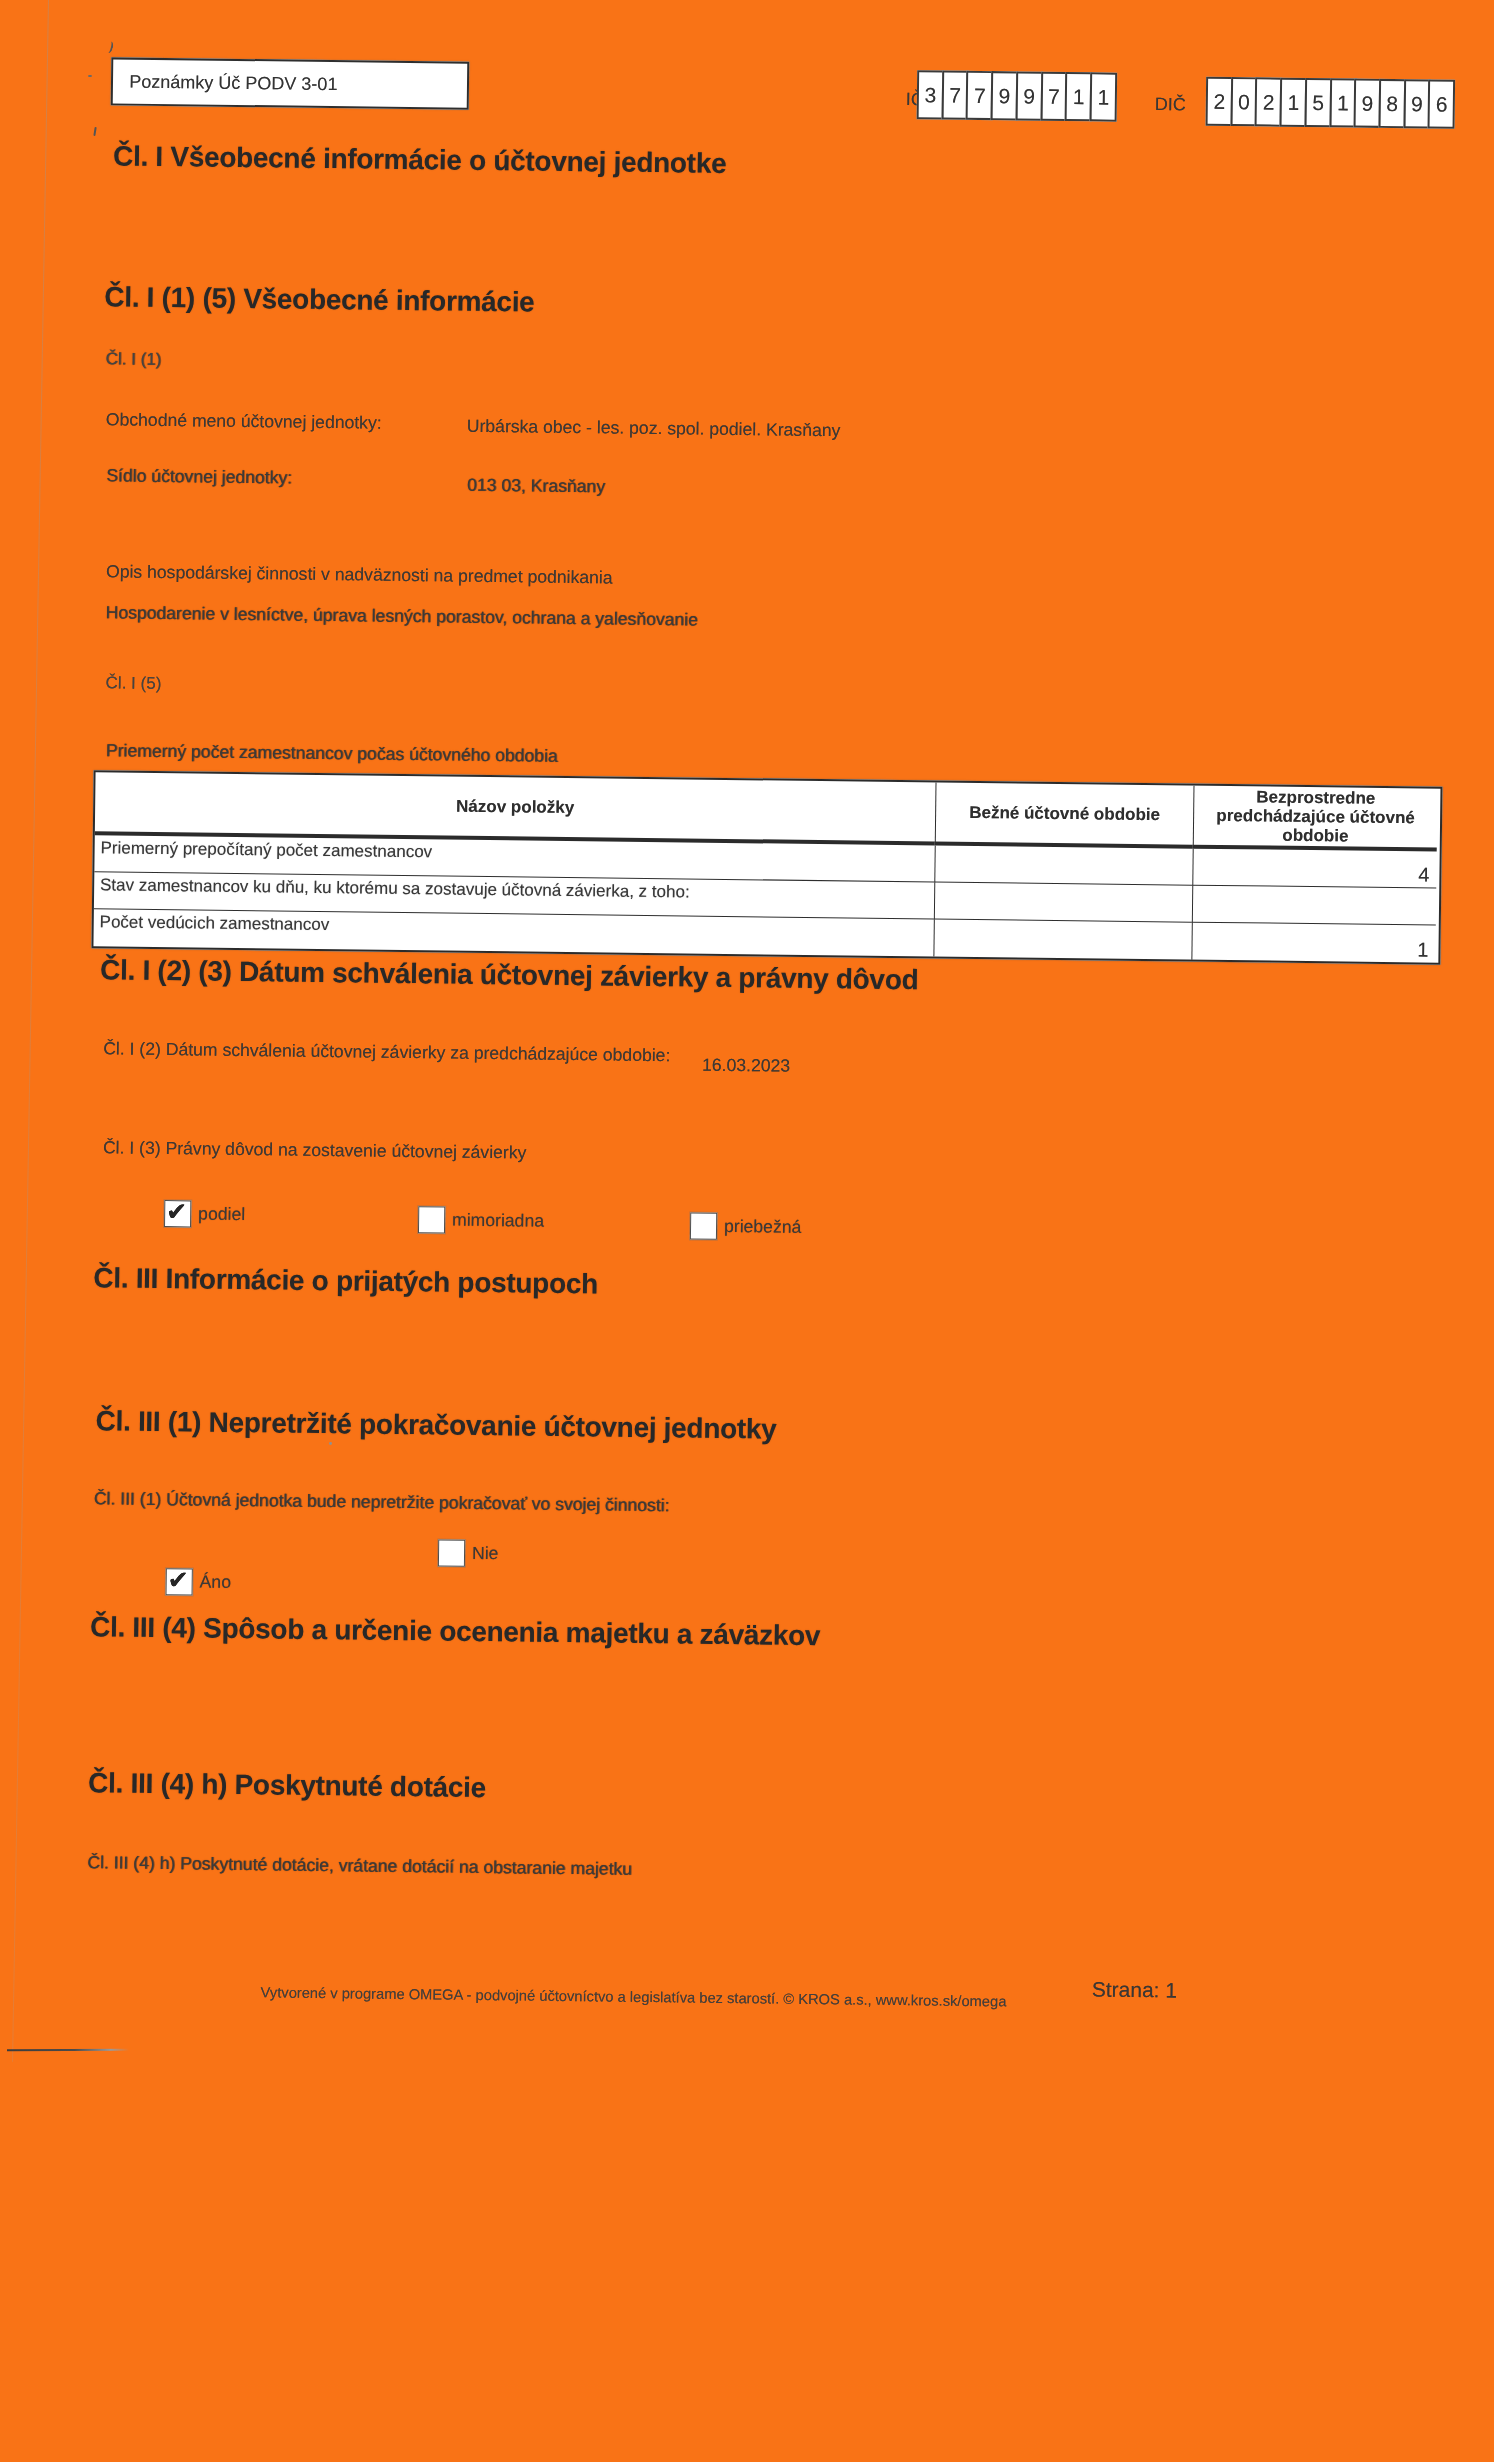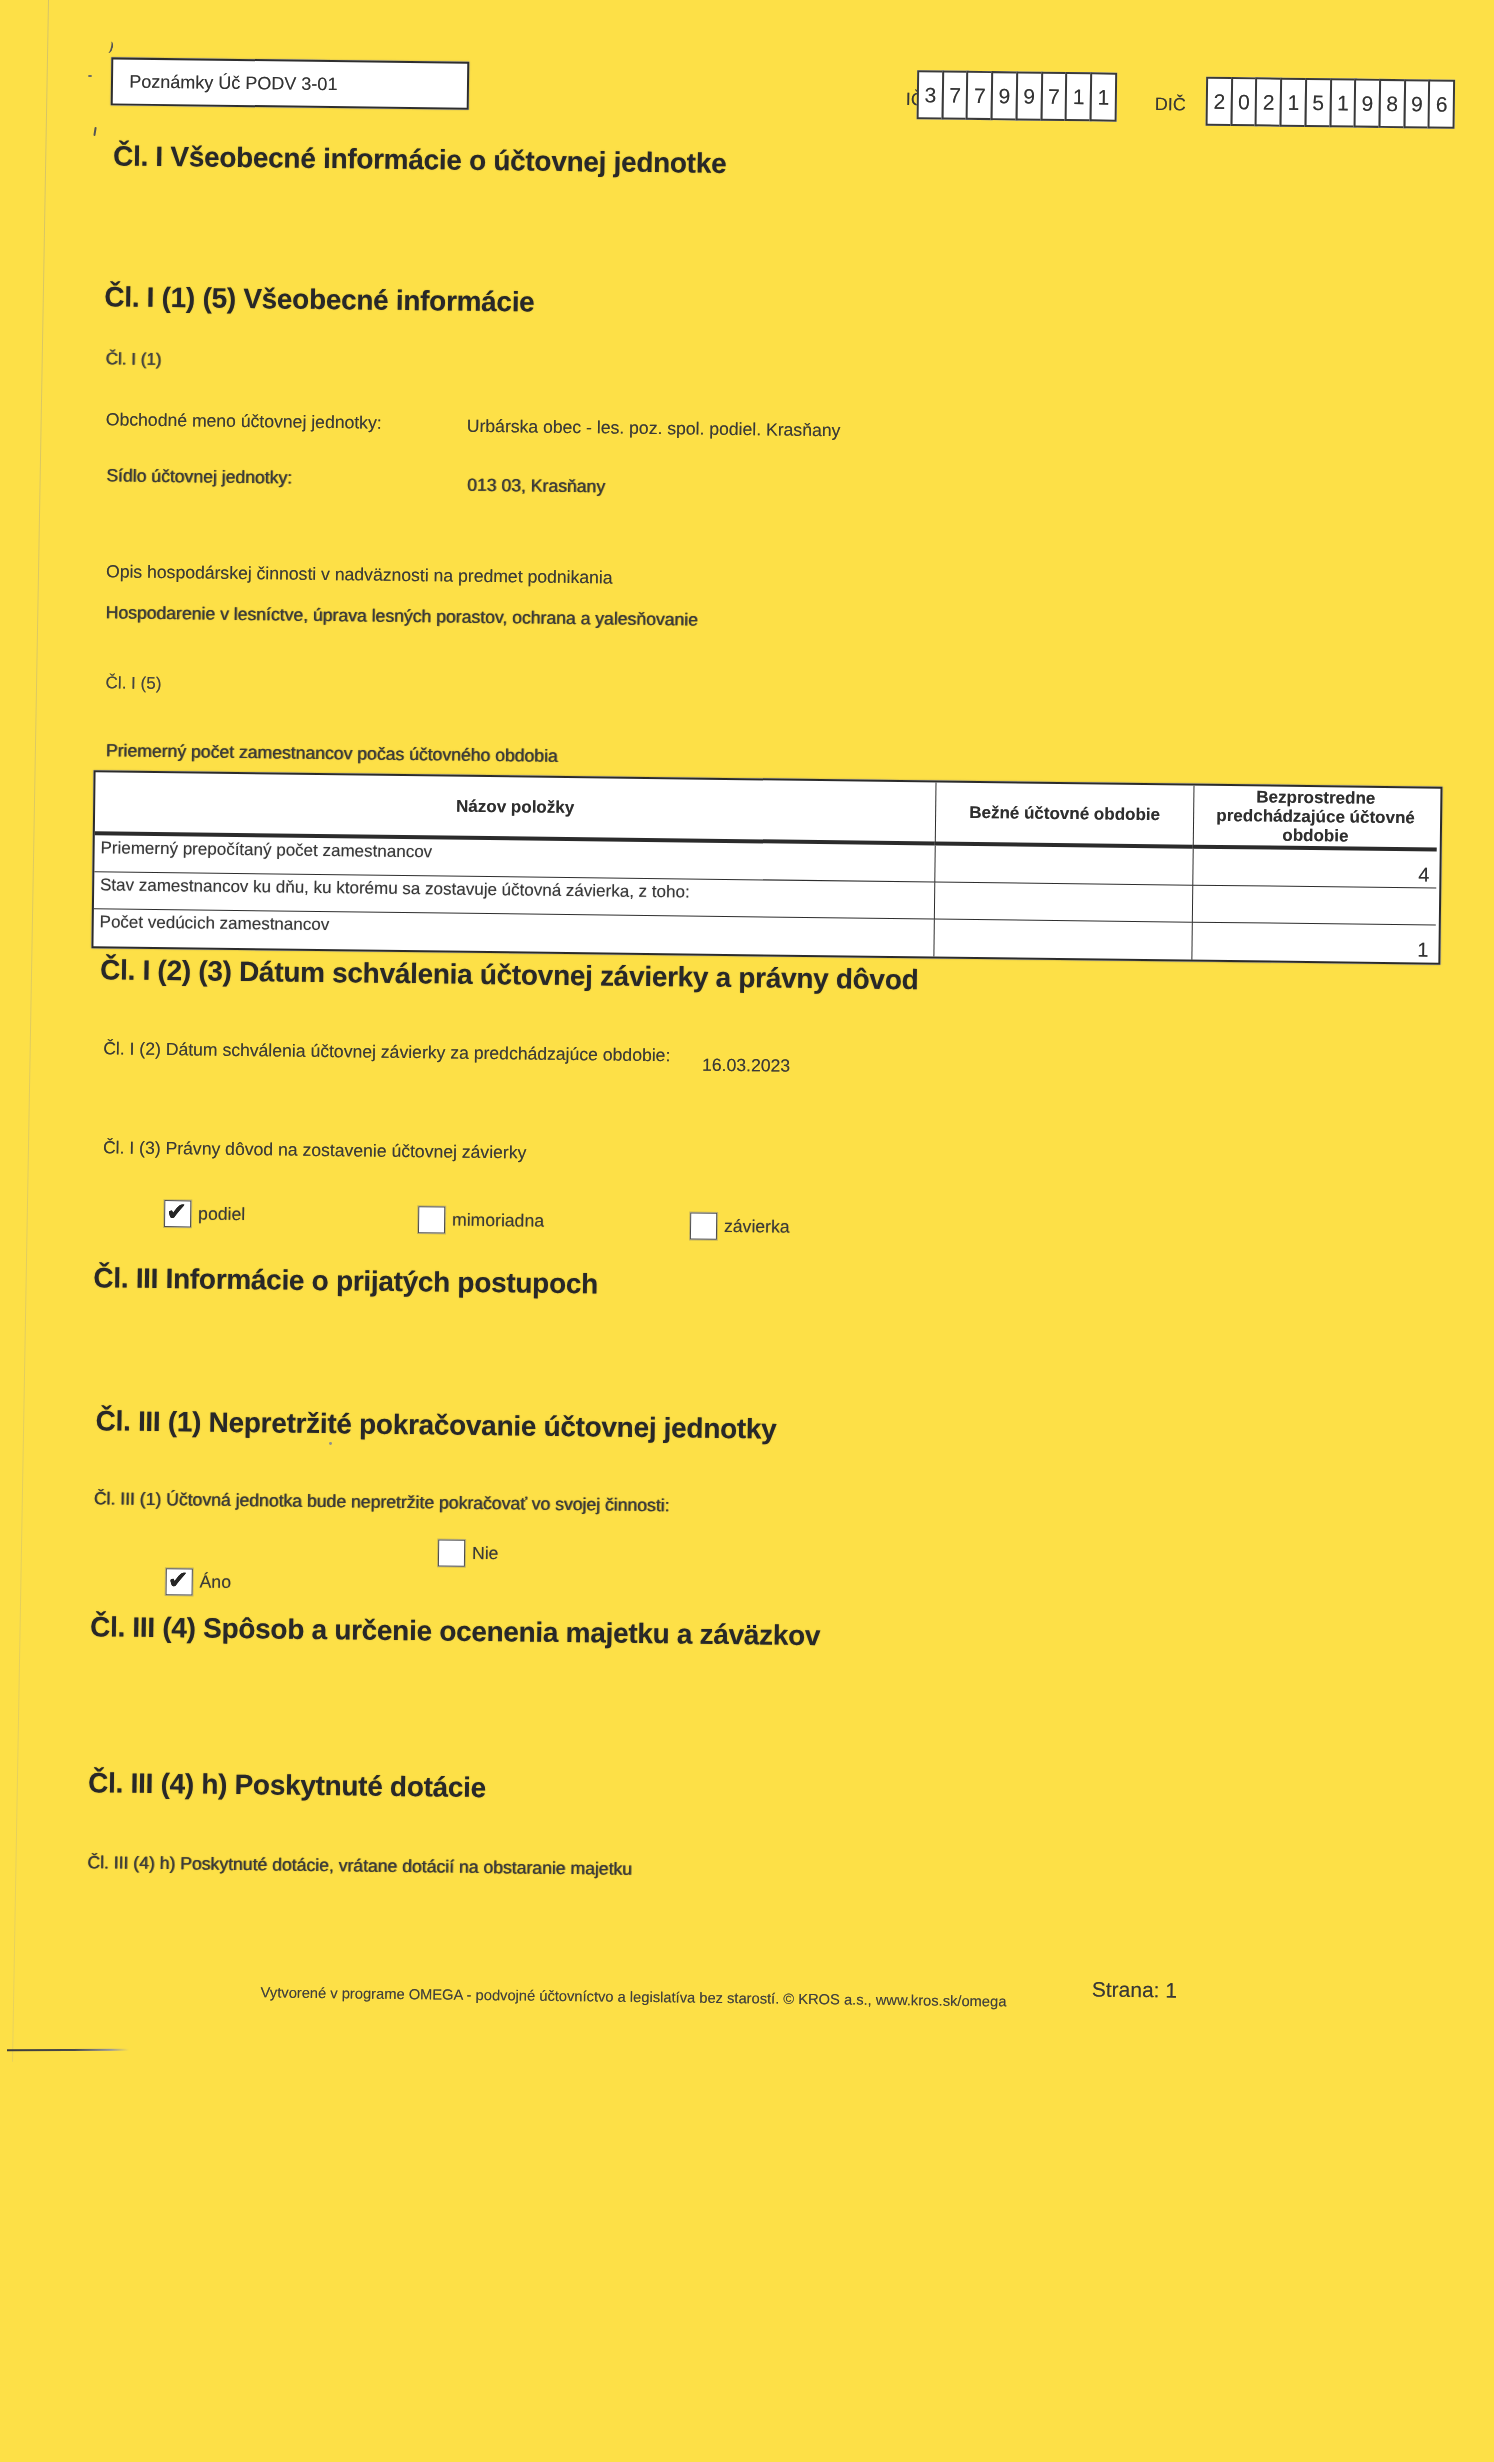--- a/index.html
+++ b/index.html
@@ -1,17 +1,17 @@
 <!DOCTYPE html>
 <html style="font-size:9.4px"><head>
 <meta charset="utf-8">
 <style>
   html,body { margin:0; padding:0; background:#ffffff; }
   .page {
-    position:relative; width:1494px; height:2462px; background:#fde047;
+    position:relative; width:1494px; height:2462px; background:#f97316;
     overflow:hidden; font-family:"Liberation Sans","DejaVu Sans",sans-serif;
   }
   .tilt { position:absolute; left:0; top:0; width:100%; height:100%;
           transform:rotate(0.7deg); transform-origin:0 0; }
   .abs { position:absolute; }
   .nw { white-space:nowrap; }
 
   .h1 { font-size:28px; font-weight:bold; color:#282828; letter-spacing:-0.3px;
         text-shadow:0 0 1.2px rgba(30,30,30,.38); white-space:nowrap; }
   .body-text { font-size:17.6px; color:#3a3a3a; text-shadow:0 0 0.6px rgba(0,0,0,.42);
@@ -163,21 +163,21 @@
     <div class="cb-group" style="left:433px; top:1201px;">
       <span class="cb-box">
           <span class="cb-mark"></span>
         </span>
       <span class="cb-label">mimoriadna</span>
     </div>
     <div class="cb-group" style="left:705px; top:1204px;">
       <span class="cb-box">
           <span class="cb-mark"></span>
         </span>
-      <span class="cb-label">závierka</span>
+      <span class="cb-label">priebežná</span>
     </div>
 
     <div class="abs h1" style="left:109px; top:1261px;">Čl. III Informácie o prijatých postupoch</div>
     <div class="abs h1" style="left:113px; top:1404px;">Čl. III (1) Nepretržité pokračovanie účtovnej jednotky</div>
     <div class="abs body-text smudge" style="left:112px; top:1487px;">Čl. III (1) Účtovná jednotka bude nepretržite pokračovať vo svojej činnosti:</div>
 
     <div class="cb-group" style="left:185px; top:1566px;">
       <span class="cb-box">
           <span class="cb-mark">✔</span>
         </span>

